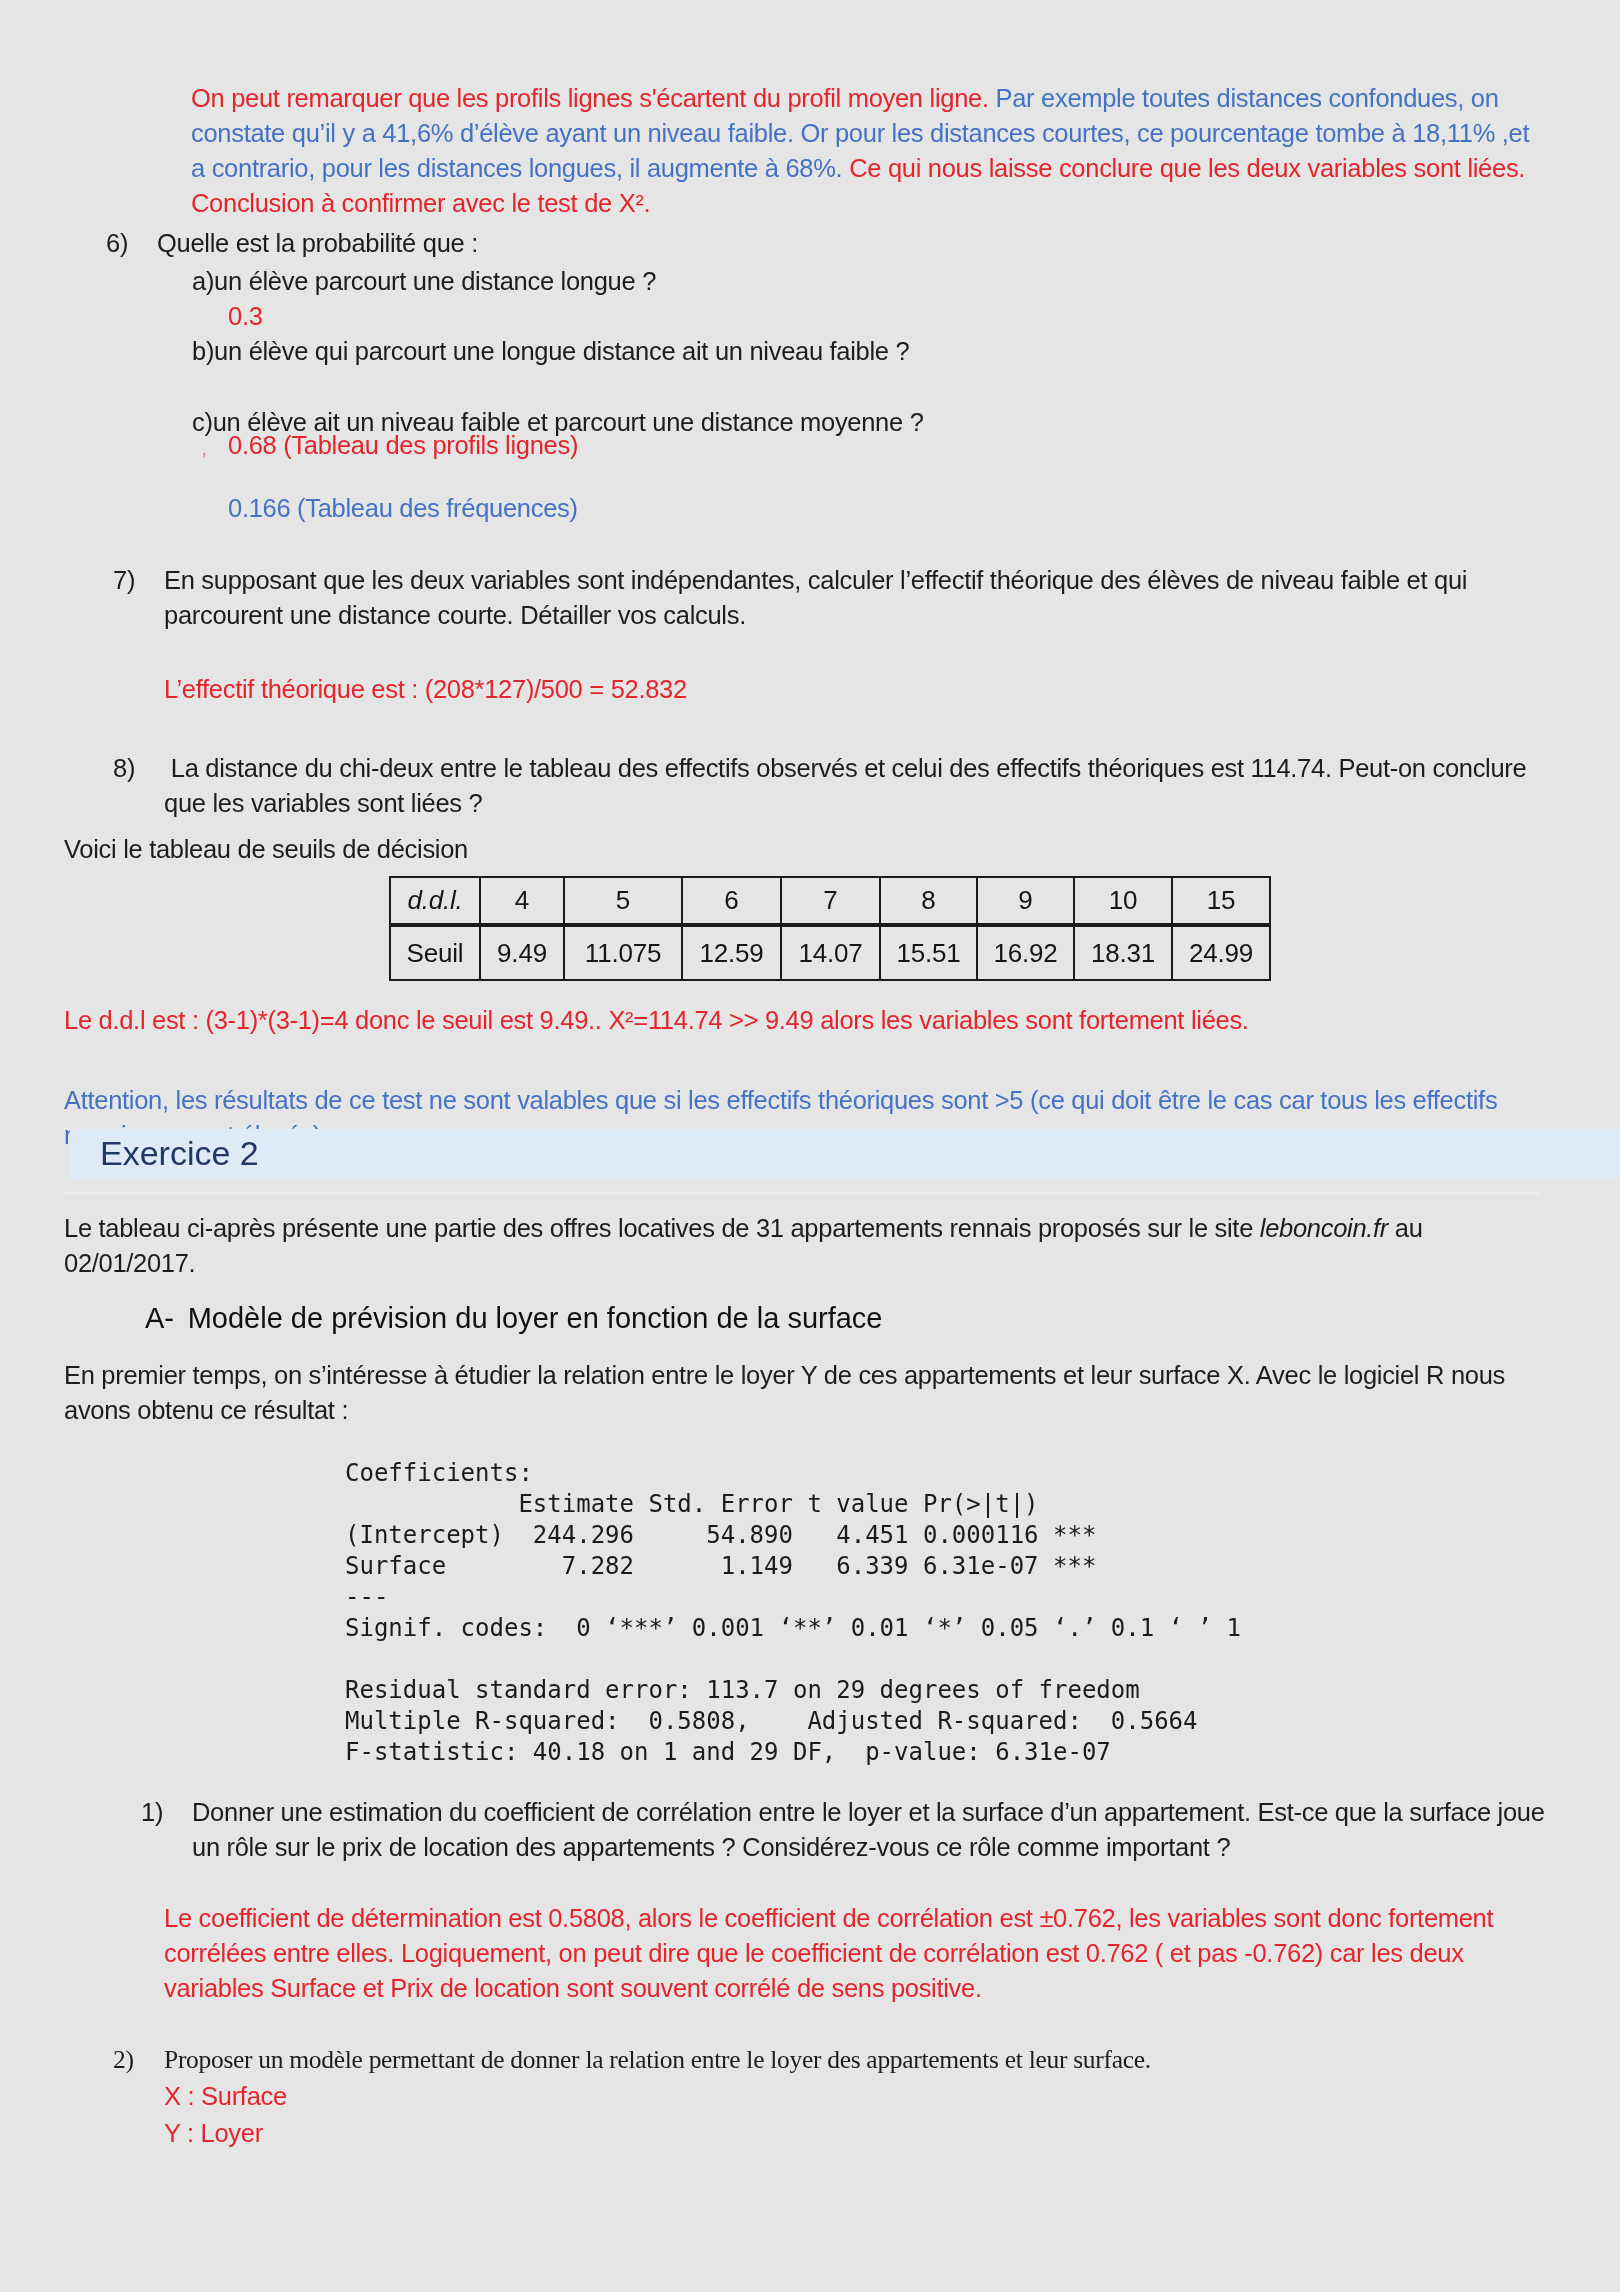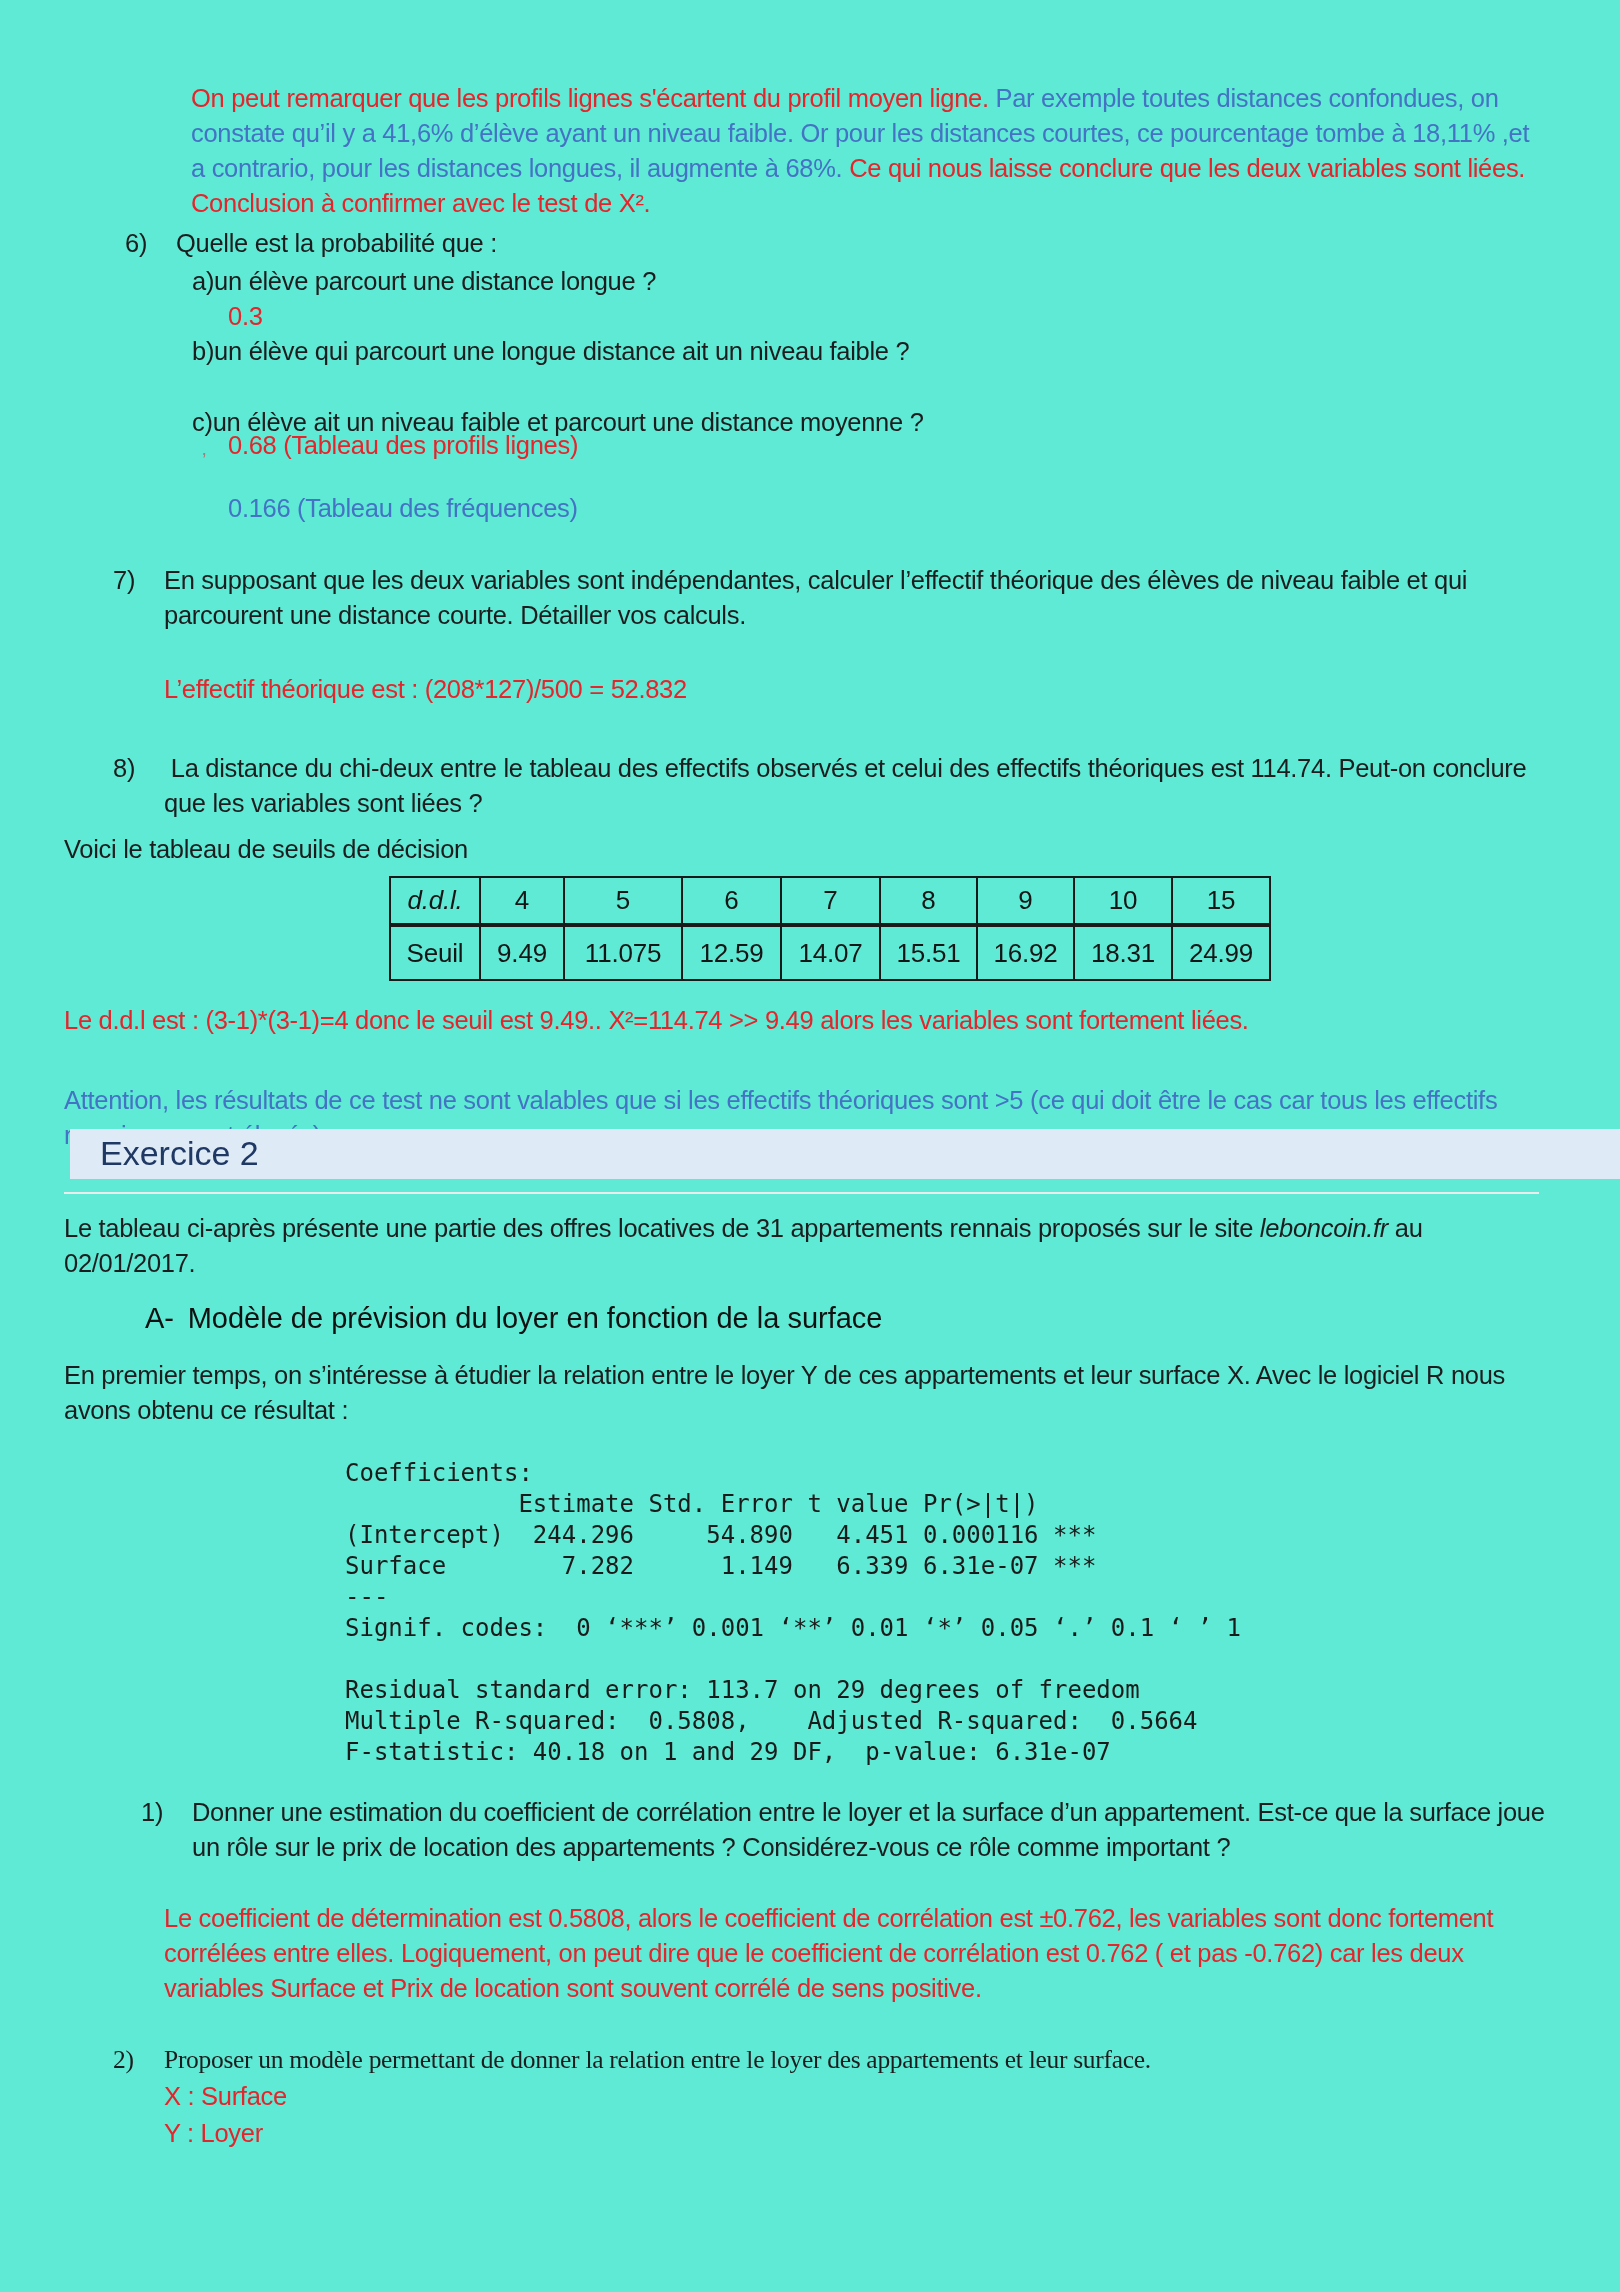--- a/index.html
+++ b/index.html
@@ -1,20 +1,20 @@
 <!DOCTYPE html>
 <html><head>
 <meta charset="utf-8">
 <style>
   * { margin:0; padding:0; box-sizing:border-box; }
   html,body { background:#ffffff; }
   .page {
     position:relative;
     width:1620px; height:2293px;
-    background:#5eead4;
+    background:#e5e5e5;
     font-family:"Liberation Sans", sans-serif;
     font-size:25.5px; line-height:35px;
     letter-spacing:-0.3px;
     color:#1d1d1f;
     overflow:hidden;
   }
   .abs { position:absolute; }
   .red  { color:var(--red); }
   .blue { color:var(--blue); }
   .it   { font-style:italic; }
@@ -51,21 +51,21 @@
 </style>
 </head>
 <body>
 
 <div class="page" style="--red: #e4252c; --blue: #4472c4; --hbg: #deebf7; --hfg: #1f3864;">
 
   <p class="abs" style="left:191px; top:81px; width:1341px;">
     <span class="red">On peut remarquer que les profils lignes s'écartent du profil moyen ligne. </span><span class="blue">Par exemple toutes distances confondues, on constate qu’il y a 41,6% d’élève ayant un niveau faible. Or pour les distances courtes, ce pourcentage tombe à 18,11% ,et a contrario, pour les distances longues, il augmente à 68%. </span><span class="red">Ce qui nous laisse conclure que les deux variables sont liées. Conclusion à confirmer avec le test de X².</span>
   </p>
 
-  <div class="abs li" style="left:125px; top:226px; width:1411px;">
+  <div class="abs li" style="left:106px; top:226px; width:1411px;">
     <span class="marker">6)</span><span>Quelle est la probabilité que :</span>
   </div>
 
   <div class="abs sub" style="left:192px; top:264px; width:1333px;">
     <span class="marker">a)</span><span>un élève parcourt une distance longue ?</span>
   </div>
   <div class="abs red" style="left:228px; top:299px;">0.3</div>
 
   <div class="abs sub" style="left:192px; top:334px; width:1333px;">
     <span class="marker">b)</span><span>un élève qui parcourt une longue distance ait un niveau faible ?</span>

